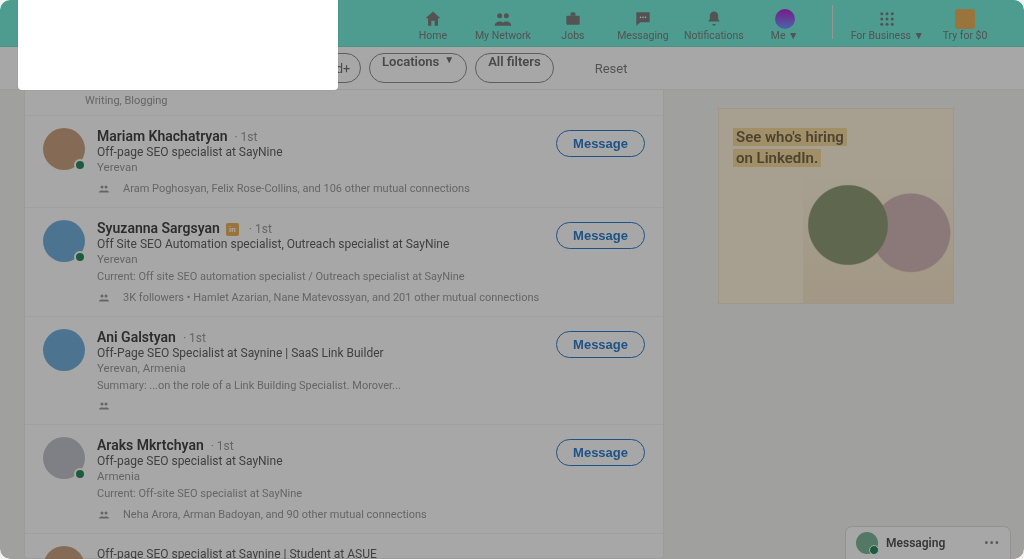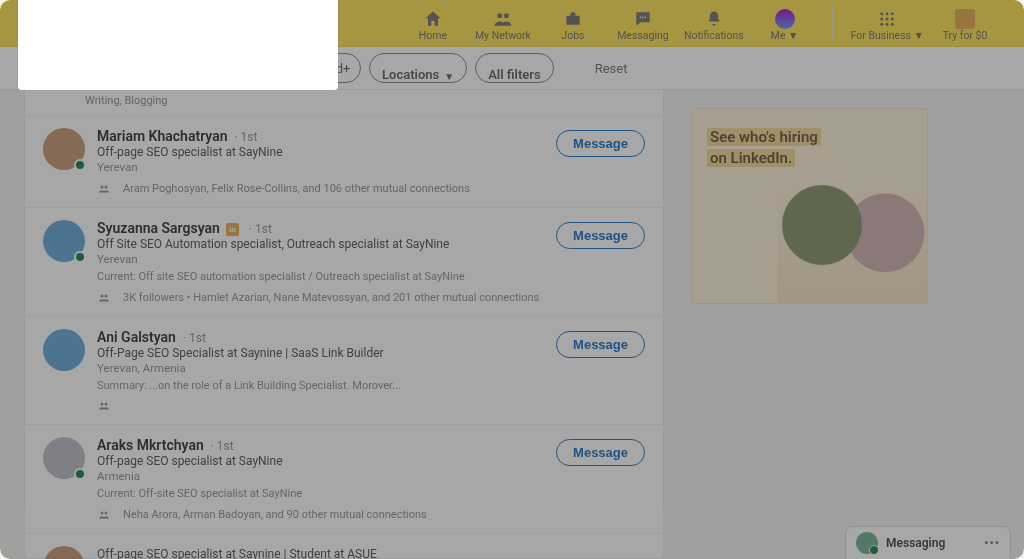--- a/index.html
+++ b/index.html
@@ -21,21 +21,21 @@
     z-index:60;
     border-radius:0 0 4px 4px;
     box-shadow: 0 0 0 1px rgba(0,0,0,0.03);
   }
 
   
   .topnav {
     position:absolute;
     top:0; left:0; right:0;
     height:47px;
-    background:#fde047;
+    background:#5eead4;
     display:flex;
     align-items:center;
     padding-left:26px;
     padding-right:30px;
     z-index:40;
     border-bottom:1px solid rgba(0,0,0,0.08);
   }
   .logo-in {
     width:30px;height:30px;background:#0a66c2;color:#fff;
     font-weight:700;font-size:18px;display:flex;align-items:center;justify-content:center;
@@ -69,21 +69,21 @@
   .filterbar {
     position:absolute; top:47px; left:0; right:0; height:43px;
     background:#fff;
     border-bottom:1px solid rgba(0,0,0,0.08);
     display:flex; align-items:center; gap:8px;
     padding-left:26px;
     z-index:40;
   }
   .pill {
     height:30px;border-radius:15px;padding:0 12px;
-    display:inline-flex;align-items:flex-end;gap:5px;
+    display:inline-flex;align-items:flex-start;gap:5px;
     font-size:13px;font-weight:600;cursor:pointer;
     position:relative;
   }
   .pill.selected { background:#057642;color:#fff;border:1px solid #057642; z-index:70;}
   .pill.outline  { background:#fff;color:#555;border:1px solid #7a7a7a; }
   .pill .badge { background:#fff;color:#057642;border-radius:50%;width:16px;height:16px;font-size:11px;display:inline-flex;align-items:center;justify-content:center;font-weight:700;}
   .pill .caret { font-size:10px;}
 
   .conn-group { display:flex;border:1px solid #7a7a7a;border-radius:15px;overflow:hidden;height:30px; z-index:70; position:relative; background:#fff;}
   .conn-group span { font-size:12.5px;color:#555;padding:0 10px;display:flex;align-items:center;border-right:1px solid #ccc;cursor:pointer;}
@@ -128,21 +128,21 @@
     position:absolute; right:18px; top:14px;
     border:1.5px solid #0a66c2;color:#0a66c2;background:#fff;
     font-size:13px;font-weight:600;border-radius:16px;padding:5px 16px;cursor:pointer;
   }
   .inbadge { display:inline-flex;width:13px;height:13px;background:#e7a33e;border-radius:2px;vertical-align:middle;margin:0 3px; align-items:center;justify-content:center;}
   .inbadge:after{content:"in";font-size:8px;font-weight:700;color:#fff;}
 
   
   .ad-card {
     width:236px;height:196px;background:#fff0d6;border:1px solid rgba(0,0,0,0.06);
-    position:relative;overflow:hidden;
+    position:relative;overflow:hidden;margin-left:26px;
   }
   .ad-text { position:absolute;top:18px;left:14px;font-size:15px;font-weight:600;color:#5a4a2a;line-height:1.4;}
   .ad-text span{background:#f5d48a;padding:0 3px;}
   .ad-people { position:absolute;bottom:0;right:0;width:150px;height:130px;
     background: radial-gradient(circle at 30% 40%, #7d8a5e 0 30%, transparent 31%),
                 radial-gradient(circle at 72% 46%, #caa 0 30%, transparent 31%),
                 linear-gradient(#fff0d6,#f6e2bf);
   }
 
   

